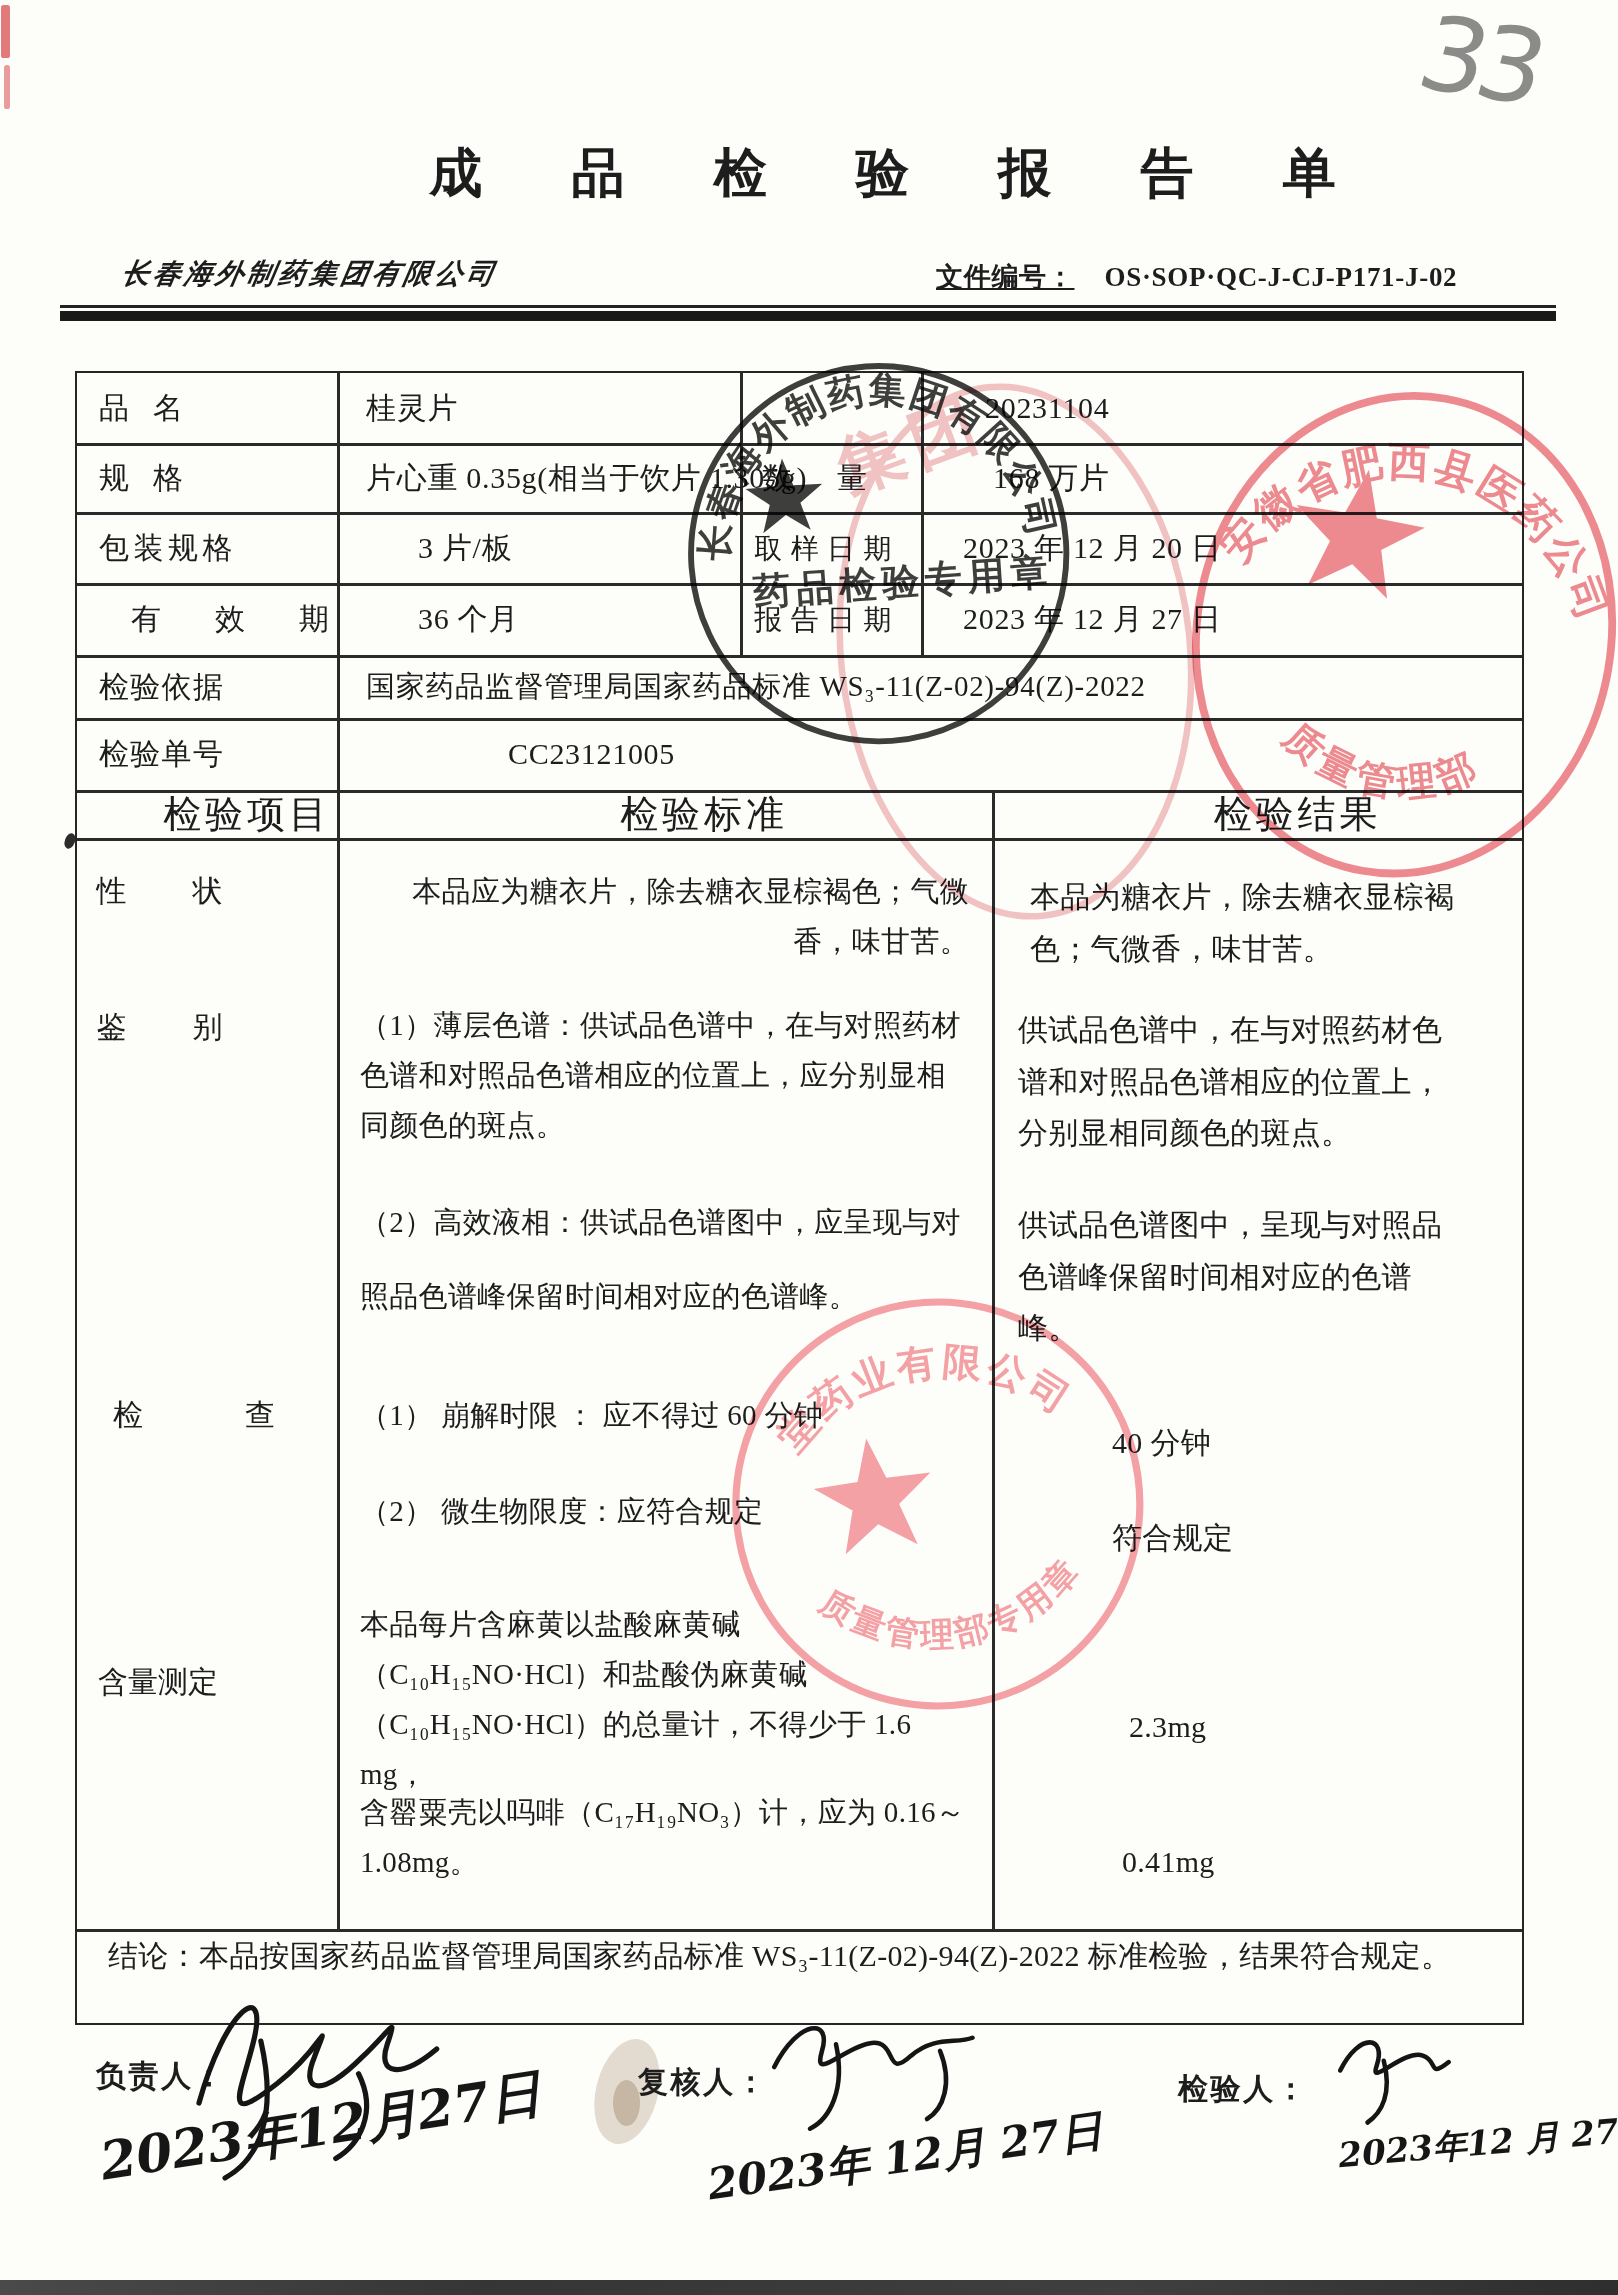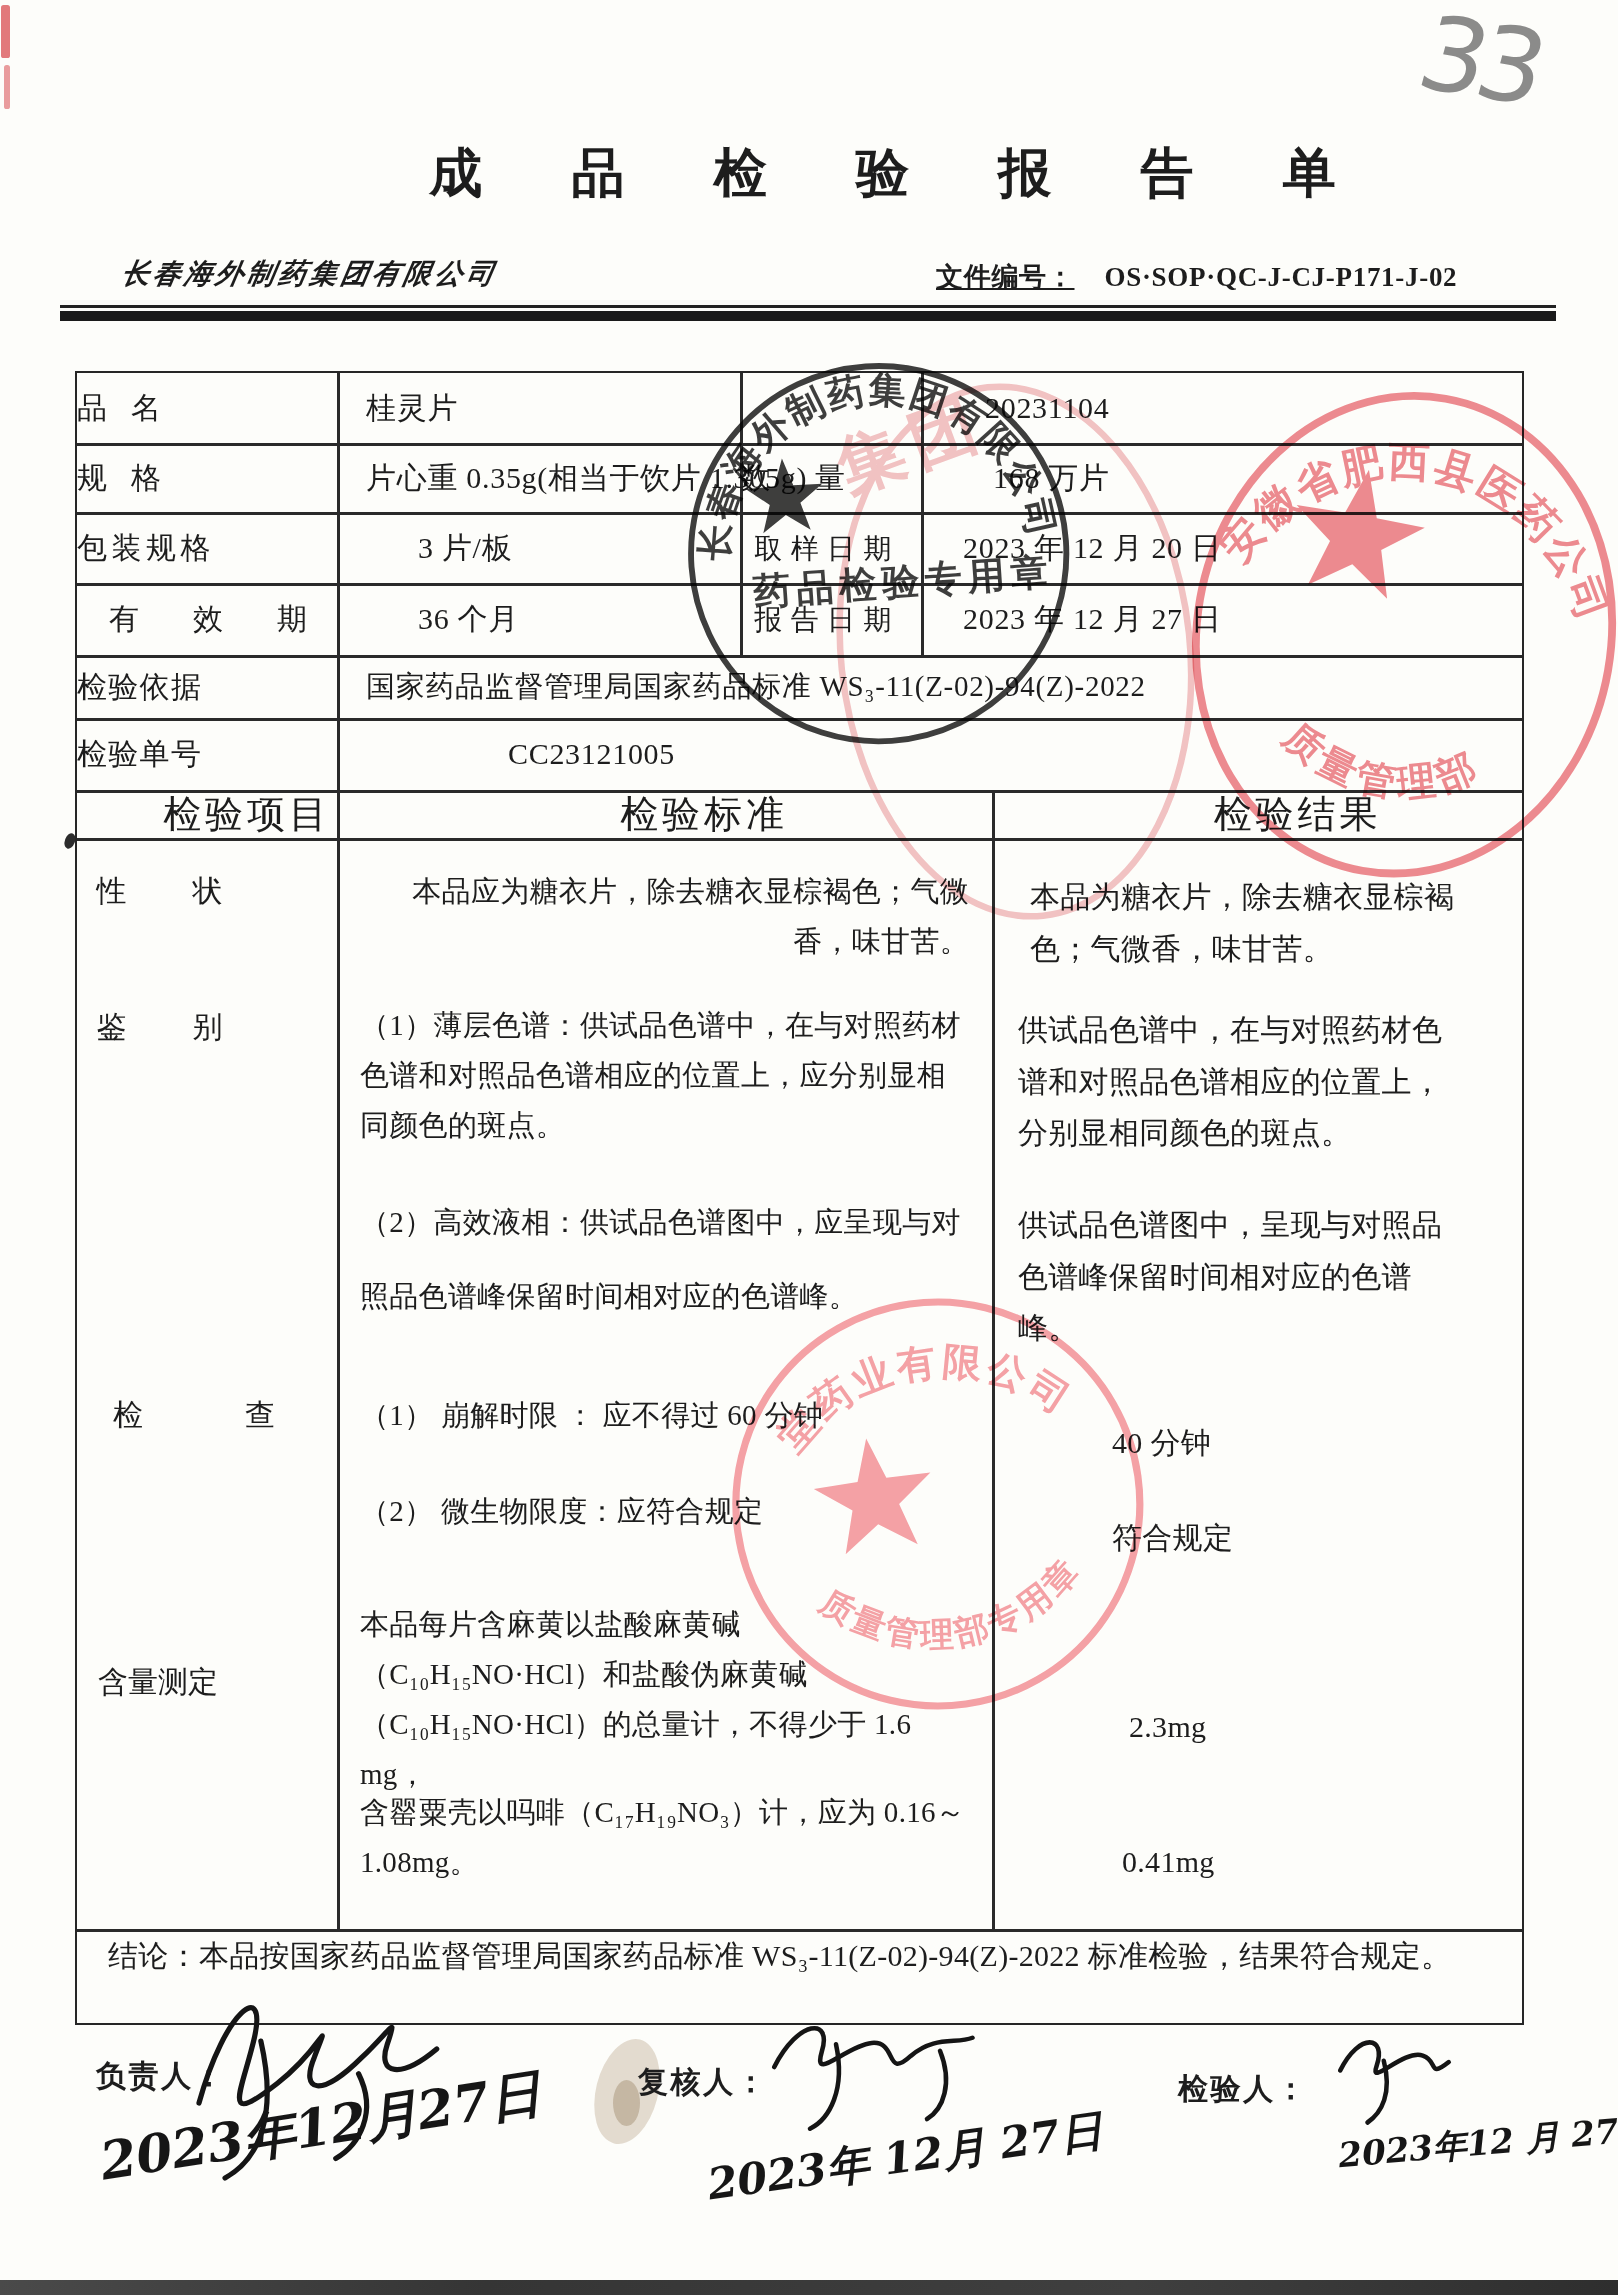--- a/index.html
+++ b/index.html
@@ -32,21 +32,21 @@
   .double-rule .thin{height:2.6px; background:#222;}
   .double-rule .thick{height:9.8px; background:#1a1a1a; margin-top:3.9px;}
   
   #tbl{
     position:absolute; left:75px; top:371px; width:1445px; height:1650px;
     border:2.6px solid #262626;
   }
   .hline{position:absolute; left:0; width:1445px; height:2.6px; background:#2a2a2a;}
   .vline{position:absolute; width:2.6px; background:#2a2a2a;}
   .cell{position:absolute; display:flex; align-items:center; line-height:1.25;}
-  .lbl{font-size:30px; letter-spacing:1.3px; white-space:nowrap;}
+  .lbl{font-size:30px; padding-left:22px; letter-spacing:1.3px; white-space:nowrap;}
   .ls-sm{letter-spacing:.8em;}
   .ls-md{letter-spacing:1.5em;}
   .ls-lg{letter-spacing:1.8em;margin-left:32px;}
   .ls2-a{letter-spacing:2.2em;}
   .ls2-b{letter-spacing:3.4em; padding-left:36px;}
   .val{font-size:30px; letter-spacing:0.7px; white-space:nowrap;}
   .hdr{font-size:38px; justify-content:center; letter-spacing:3.9px;padding-left:40px;}
   .bodycell{position:absolute; overflow:visible;}
   .para{position:absolute; font-size:29px; line-height:1.72; letter-spacing:0.3px;}
   .para.result{font-size:30px;}

